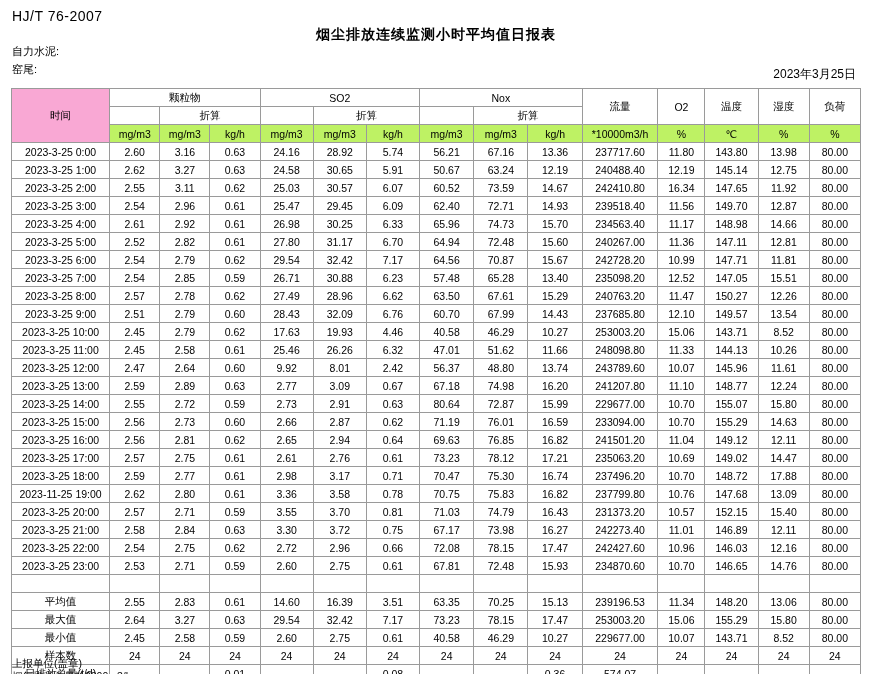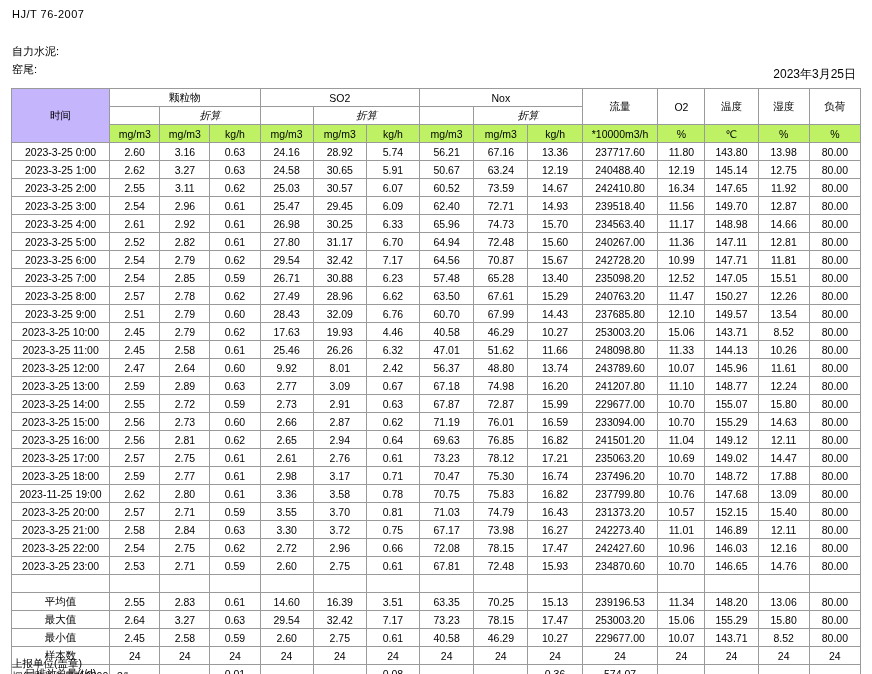--- a/index.html
+++ b/index.html
@@ -3,21 +3,21 @@
 <meta charset="utf-8">
 <style>
   html,body{margin:0;padding:0;background:#ffffff;}
   body{
     width:872px;height:674px;
     font-family:"Liberation Sans","DejaVu Sans",sans-serif;
     font-size:11px;color:#000;
     -webkit-font-smoothing:antialiased;
   }
   .page{position:relative;width:872px;height:674px;box-sizing:border-box;padding:0;}
-  .std-code{position:absolute;left:12px;top:8px;font-size:11px;letter-spacing:0.5px;}
+  .std-code{position:absolute;left:12px;top:8px;font-size:14px;letter-spacing:0.5px;}
   .doc-title{position:absolute;left:0;right:0;top:26px;text-align:center;font-size:14px;font-weight:bold;letter-spacing:1px;}
   .field-power{position:absolute;left:12px;top:44px;font-size:11px;}
   .field-tail{position:absolute;left:12px;top:62px;font-size:11px;}
   .report-date{position:absolute;right:16px;top:66px;font-size:12px;}
 
   table.main{
     position:absolute;left:11px;top:88px;
     border-collapse:collapse;
     table-layout:fixed;
     width:850px;
@@ -27,35 +27,36 @@
     font-size:10.5px;
     font-weight:normal;
     text-align:center;
     vertical-align:middle;
     height:17px;
     padding:0 2px;
     overflow:hidden;
     white-space:nowrap;
   }
   .grp-head td{height:18px;}
-  .sub-head td{height:17px;font-style:italic;}
+  .sub-head td{height:17px;}
   .unit-row td{background:#bef264;height:18px;}
   td.num{text-align:center;}
   .spacer-row td{height:9px;border-left:1px solid #9a9a9a;border-right:1px solid #9a9a9a;border-top:1px solid #9a9a9a;border-bottom:1px solid #9a9a9a;}
   .summary td{height:18px;}
   .footer1{position:absolute;left:12px;top:670px;font-size:10.5px;}
   .footer2{position:absolute;left:12px;top:657px;font-size:10.5px;}
   .footer3{position:absolute;left:160px;top:657px;font-size:10.5px;margin-top:38px;}
 </style>
 </head>
 <body>
 
 <div class="page">
 
   <div class="std-code">HJ/T  76-2007</div>
+  <div class="doc-title">烟尘排放连续监测小时平均值日报表</div>
   <div class="field-power">自力水泥:</div>
   <div class="field-tail">窑尾:</div>
   <div class="report-date">2023年3月25日</div>
 
   <table class="main">
     <colgroup>
       <col style="width:96px">
       <col style="width:49px">
         <col style="width:49px">
         <col style="width:49px">
@@ -66,21 +67,21 @@
         <col style="width:53px">
         <col style="width:53px">
       <col style="width:74px">
       <col style="width:46px">
         <col style="width:52px">
         <col style="width:50px">
         <col style="width:50px">
     </colgroup>
     <tbody>
       <tr class="grp-head">
-        <td rowspan="3" style="background:#c4b5fd;">时间</td>
+        <td rowspan="3" style="background:#f9a8d4;">时间</td>
         <td colspan="3">颗粒物</td>
         <td colspan="3">SO2</td>
         <td colspan="3">Nox</td>
         <td rowspan="2">流量</td>
         <td rowspan="2">O2</td>
         <td rowspan="2">温度</td>
         <td rowspan="2">湿度</td>
         <td rowspan="2">负荷</td>
       </tr>
       <tr class="sub-head">
@@ -348,21 +349,21 @@
           <td class="num">80.00</td>
         </tr>
         <tr>
           <td class="num">2023-3-25 14:00</td>
           <td class="num">2.55</td>
           <td class="num">2.72</td>
           <td class="num">0.59</td>
           <td class="num">2.73</td>
           <td class="num">2.91</td>
           <td class="num">0.63</td>
-          <td class="num">67.87</td>
+          <td class="num">80.64</td>
           <td class="num">72.87</td>
           <td class="num">15.99</td>
           <td class="num">229677.00</td>
           <td class="num">10.70</td>
           <td class="num">155.07</td>
           <td class="num">15.80</td>
           <td class="num">80.00</td>
         </tr>
         <tr>
           <td class="num">2023-3-25 15:00</td>

